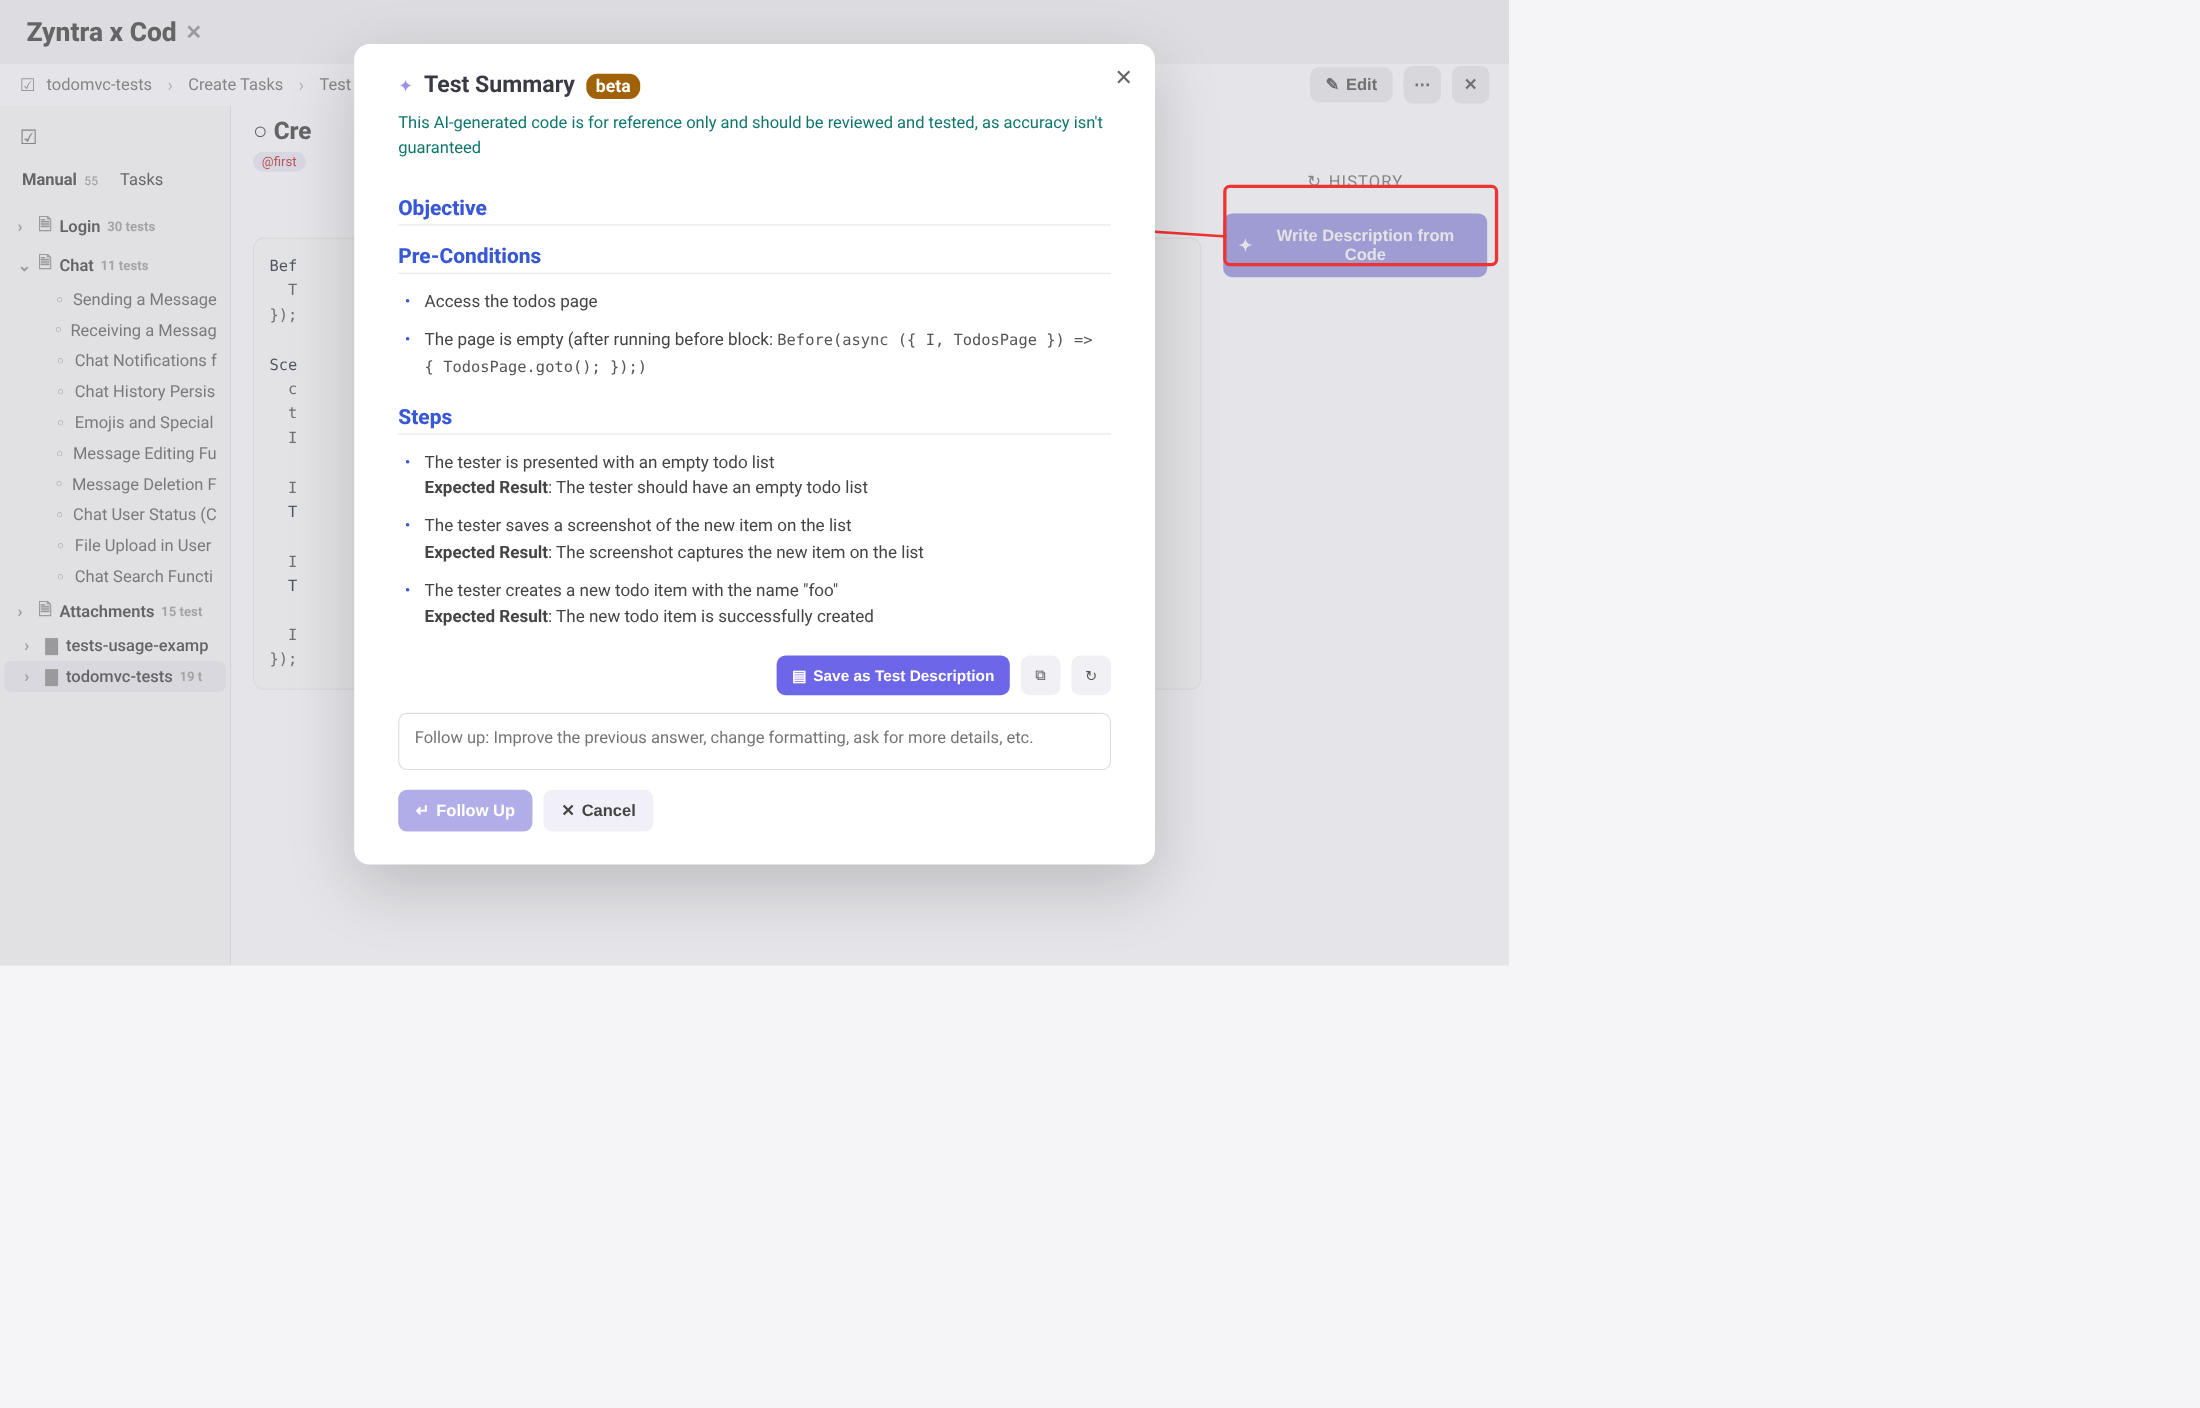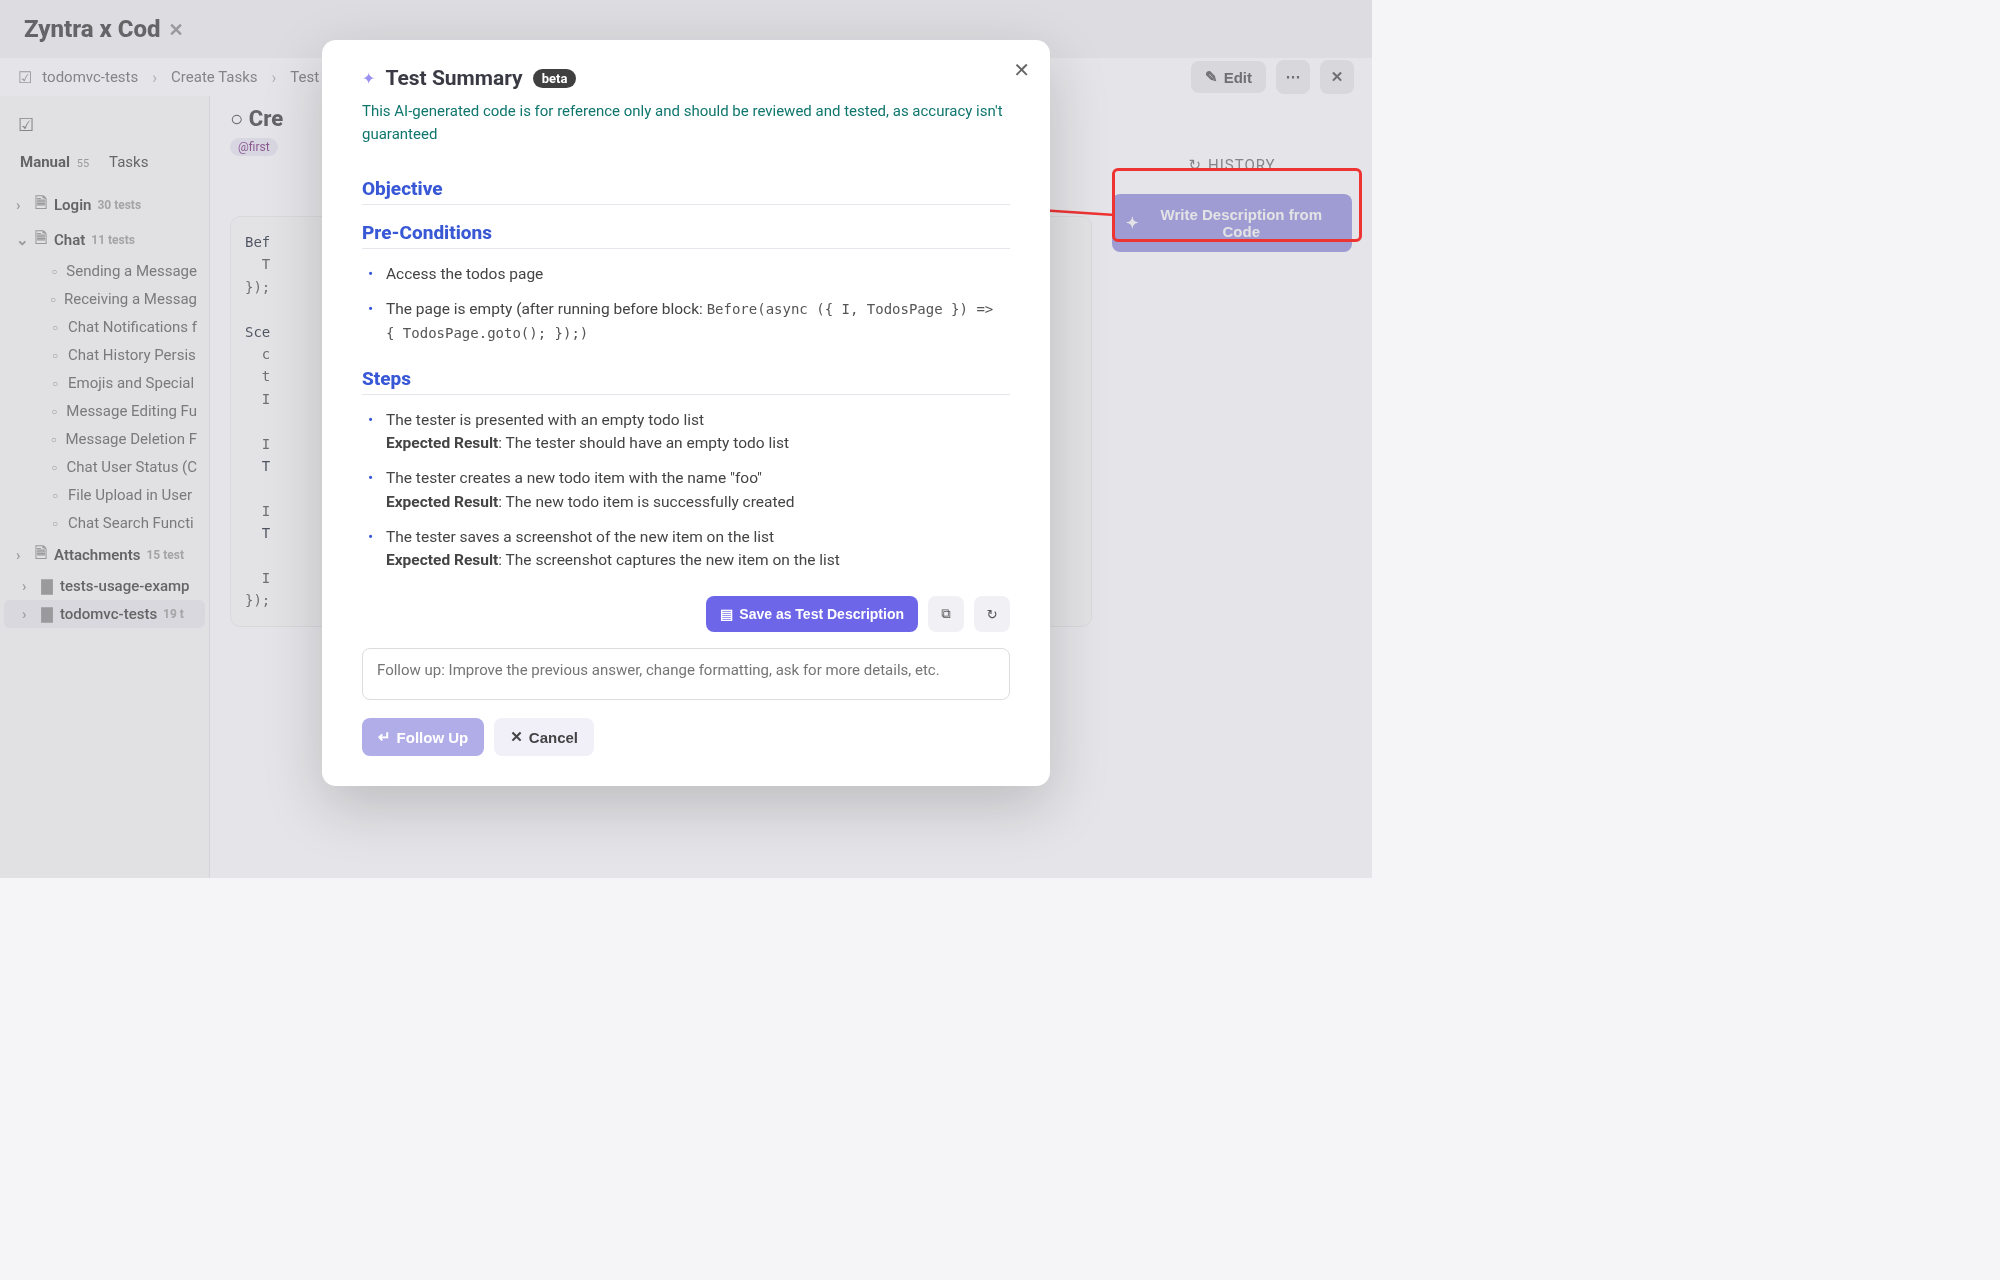--- a/index.html
+++ b/index.html
@@ -157,21 +157,21 @@
 .content-title {
   font-size:22px;
   font-weight:800;
   display:flex;
   align-items:center;
   gap:8px;
 }
 .tag-chip {
   display:inline-block;
   background:#eceaf8;
-  color:#701a75;
+  color:#b91c1c;
   font-size:12px;
   padding:2px 8px;
   border-radius:10px;
   margin-top:6px;
 }
 .codeblock {
   margin-top: 60px;
   background:#fff;
   border:1px solid #eee;
   border-radius:10px;
@@ -256,23 +256,23 @@
   align-items:center;
   gap:10px;
   margin-bottom:10px;
 }
 .modal-title {
   font-size:21px;
   font-weight:700;
   color:#3a3a44;
 }
 .beta-badge {
-  background:#404040;
+  background:#a16207;
   color:#fff;
-  font-size:13px;
+  font-size:16px;
   font-weight:700;
   padding:2px 9px;
   border-radius:10px;
 }
 .modal-sub {
   color:#0f766e;
   font-size:15px;
   line-height:1.5;
   margin-bottom:32px;
 }
@@ -583,22 +583,22 @@
 
     <div class="section-h">Pre-Conditions</div>
     <ul id="pre-list">
         <li>Access the todos page</li>
         <li>The page is empty (after running before block: <span class="code-inline">Before(async ({ I, TodosPage }) =&gt; { TodosPage.goto(); });)</span></li>
       </ul>
 
     <div class="section-h">Steps</div>
     <ul id="steps-list">
         <li>The tester is presented with an empty todo list<br><span class="exp-label">Expected Result</span>: The tester should have an empty todo list</li>
+        <li>The tester saves a screenshot of the new item on the list<br><span class="exp-label">Expected Result</span>: The screenshot captures the new item on the list</li>
         <li>The tester creates a new todo item with the name "foo"<br><span class="exp-label">Expected Result</span>: The new todo item is successfully created</li>
-        <li>The tester saves a screenshot of the new item on the list<br><span class="exp-label">Expected Result</span>: The screenshot captures the new item on the list</li>
       </ul>
 
     <div class="modal-actions">
       <button class="btn-primary">
         <span>▤</span>
         <span>Save as Test Description</span>
       </button>
       <button class="btn-ghost">
         <span>⧉</span>
       </button>

